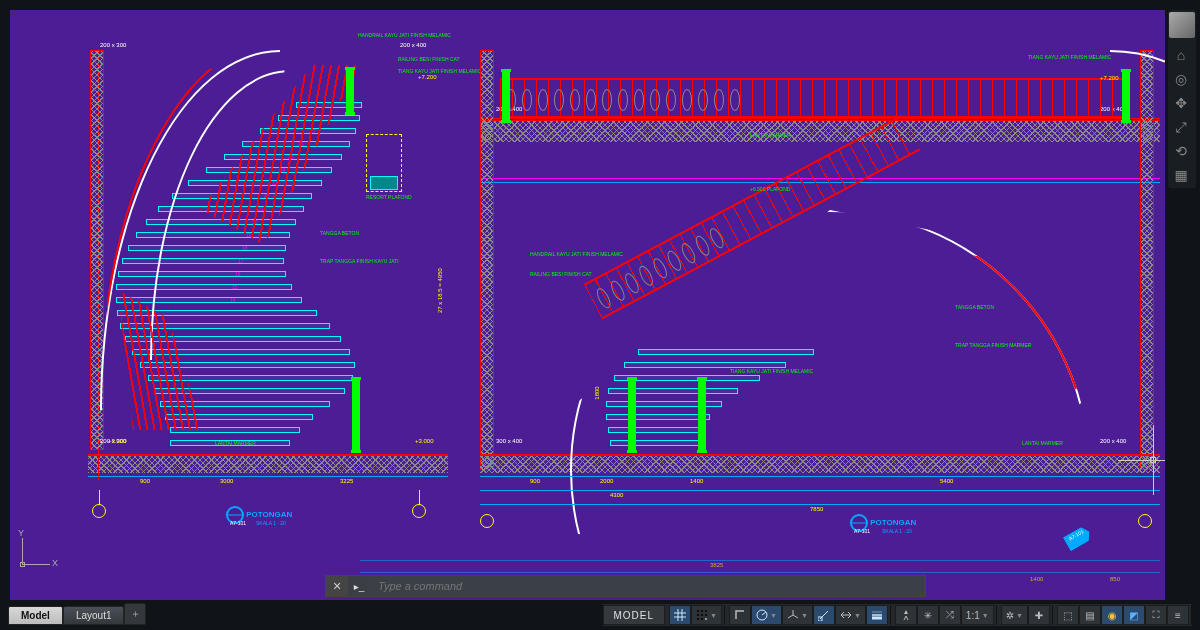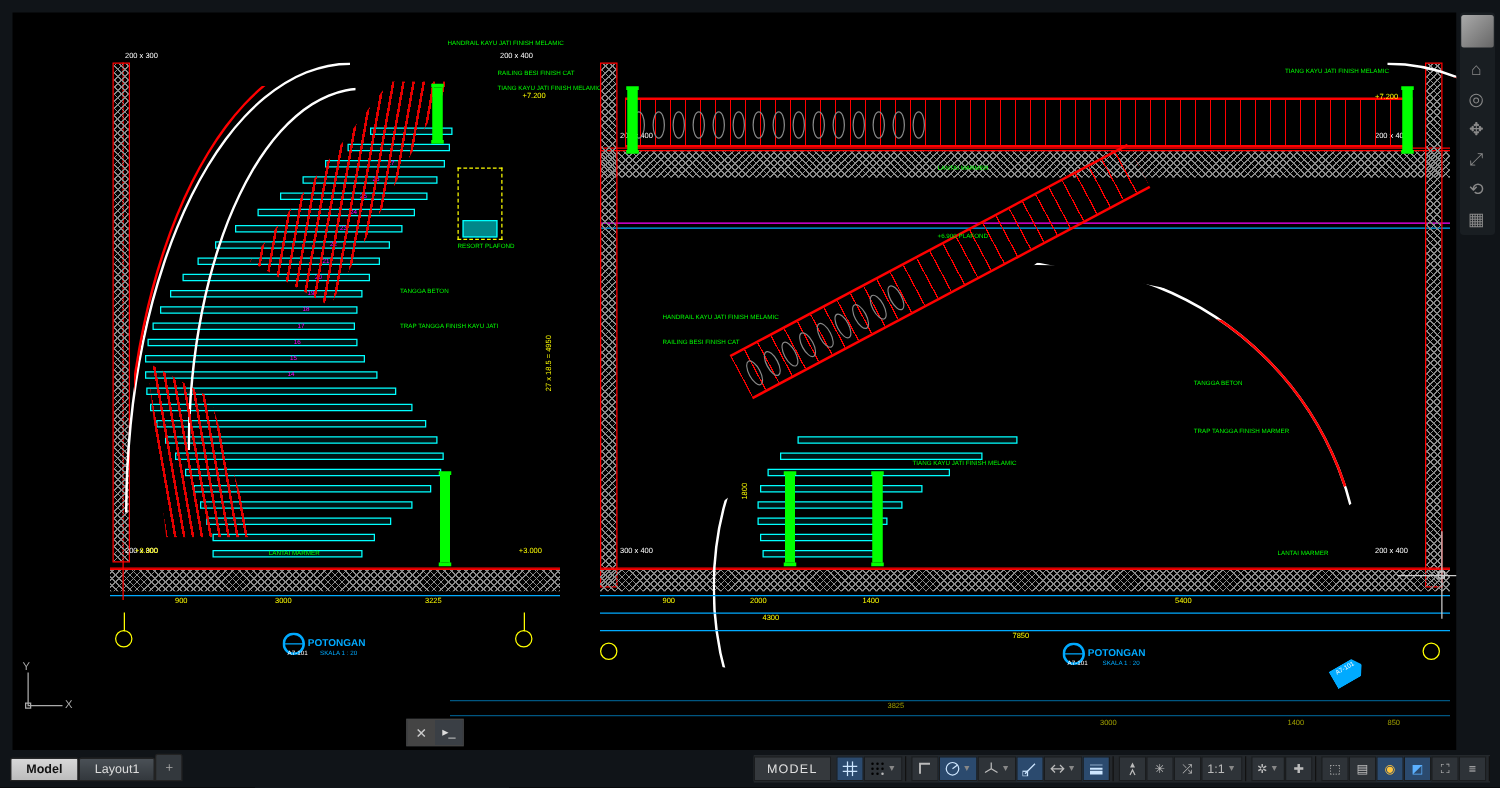--- a/index.html
+++ b/index.html
@@ -8,21 +8,21 @@
     background: #101418;
     font-family: "Segoe UI", Arial, sans-serif;
     position: relative;
     overflow: hidden;
     font-size: 10px;
     color: #ccc;
   }
   .canvas {
     position: absolute;
     top: 10px; left: 10px; right: 35px; bottom: 30px;
-    background: #000000;
+    background: #4c1d95;
     overflow: hidden;
     text-align: center;
   }
   
   .ln { position: absolute; background: currentColor; }
   .lbl { position: absolute; font-size: 5px; color: #00ff00; white-space: nowrap; }
   .wlbl { position: absolute; font-size: 6px; color: #fff; white-space: nowrap; }
   .ylbl { position: absolute; font-size: 6px; color: #ffff00; white-space: nowrap; }
   .step-num { position: absolute; font-size: 5px; color: #ff00ff; }
   .title { position: absolute; font-size: 8px; color: #00aaff; font-weight: bold; }
@@ -391,20 +391,21 @@
   <div class="nav-btn">◎</div>
   <div class="nav-btn">✥</div>
   <div class="nav-btn">⤢</div>
   <div class="nav-btn">⟲</div>
   <div class="nav-btn">▦</div>
 </div>
 
 <div class="cmdbar">
   <div class="close">✕</div>
   <div class="hist">▸_</div>
+  <input type="text" placeholder="Type a command" style="">
 </div>
 
 <div class="layouttabs">
   <div class="tab active">Model</div>
   <div class="tab">Layout1</div>
   <div class="add">＋</div>
 </div>
 
 <div class="statusbar">
   <div class="sb-btn model-btn">MODEL</div>

